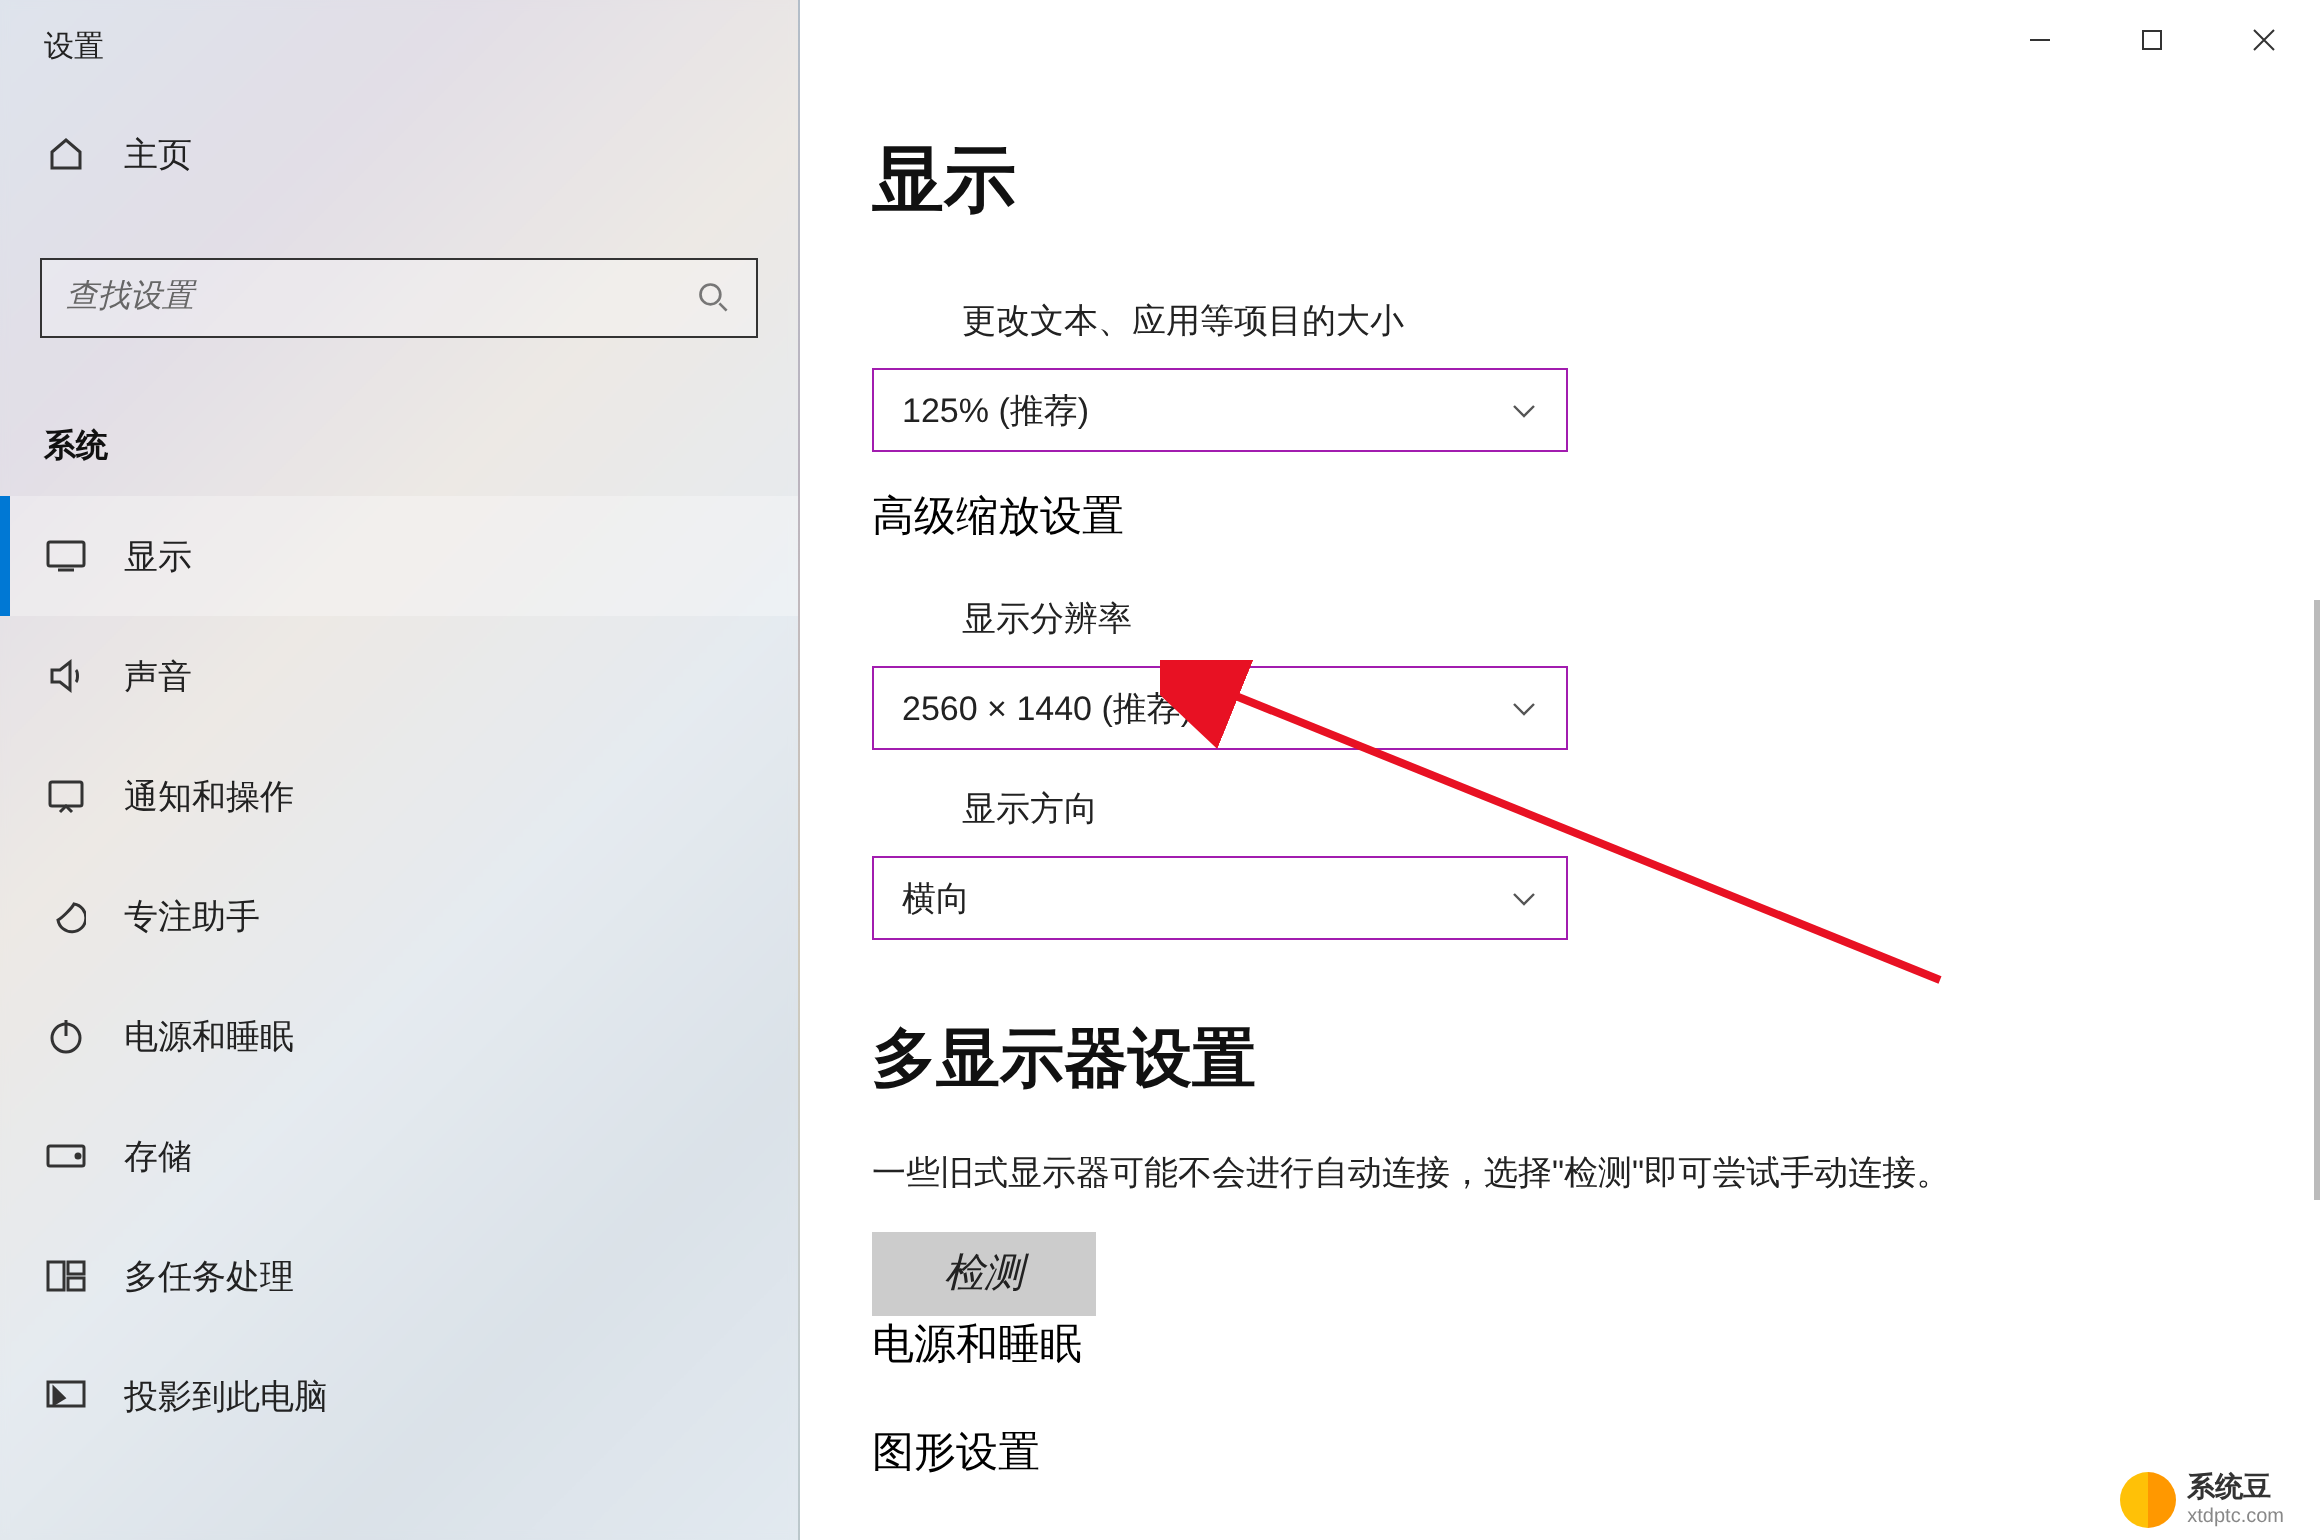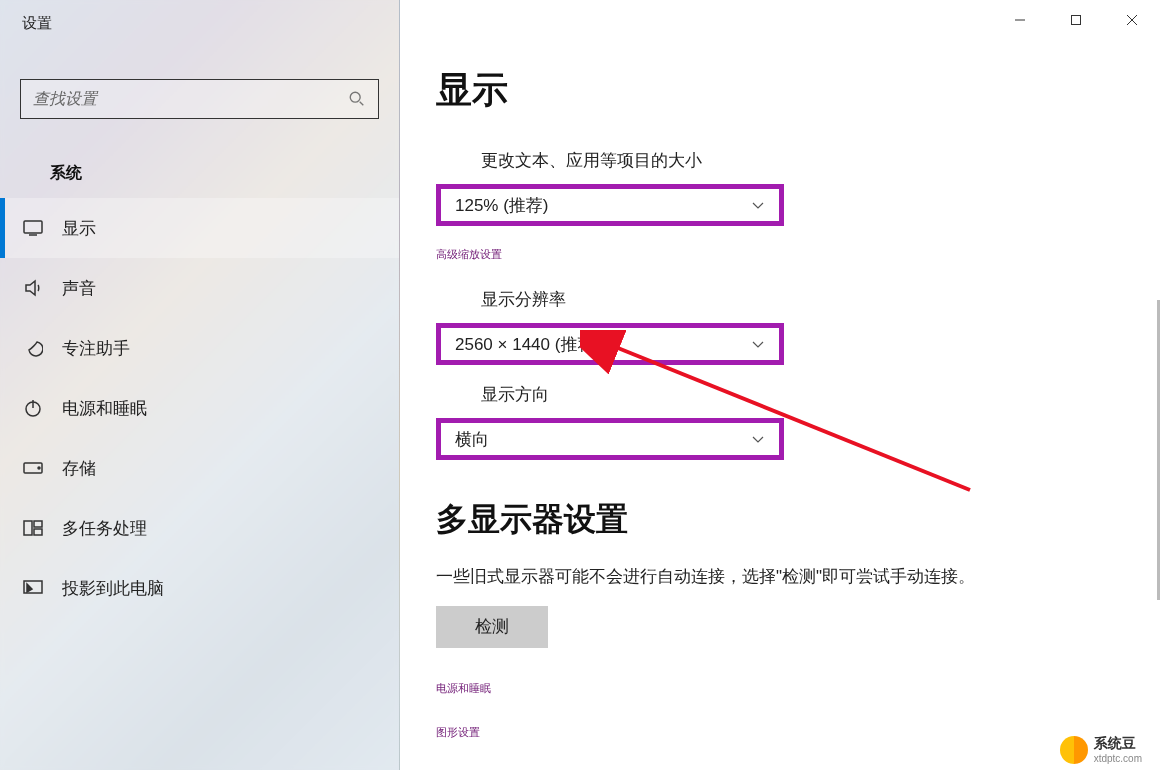--- a/index.html
+++ b/index.html
@@ -38,21 +38,21 @@
 .home-row {
   display: flex;
   align-items: center;
   padding: 0 22px;
   height: 60px;
   cursor: pointer;
 }
 .home-row .icon { width: 22px; display:flex; justify-content:center; }
 .home-row .label { margin-left: 18px; font-size: 17px; color: #222; }
 
-.search-wrap { padding: 16px 20px; margin-top: 16px; }
+.search-wrap { padding: 16px 20px; margin-top: 6px; }
 .search-box {
   display: flex;
   align-items: center;
   width: 100%;
   height: 40px;
   border: 1px solid #333;
   background: rgba(255,255,255,0.25);
   padding: 0 12px;
 }
 .search-box input {
@@ -64,21 +64,20 @@
   outline: none;
 }
 .search-box input::placeholder { color: #666; font-style: italic; }
 .search-box .sicon { opacity: 0.7; }
 
 .section-label {
   padding: 28px 22px 14px 22px;
   font-size: 16px;
   font-weight: 600;
   color: #111;
-  margin-left: 28px;
 }
 
 .nav-item {
   display: flex;
   align-items: center;
   height: 60px;
   padding: 0 22px;
   cursor: pointer;
   position: relative;
 }
@@ -125,33 +124,33 @@
 }
 .field-label {
   font-size: 17px;
   color: #222;
   margin-bottom: 12px;
   margin-left: 45px;
 }
 .dropdown {
   width: 348px;
   height: 42px;
-  border: 5px solid #a21caf;
+  border: 1px solid #a21caf;
   display: flex;
   align-items: center;
   padding: 12px 14px;
   cursor: pointer;
   background: #fff;
   margin-bottom: 18px;
 }
 .dropdown .val { flex: 1; font-size: 17px; color: #222; }
 .dropdown .chev { color: #555; }
 .link {
-  color: #701a75;
-  font-size: 11px;
+  color: #000000;
+  font-size: 21px;
   cursor: pointer;
   display: inline-block;
 }
 .link-block { margin-bottom: 26px; }
 
 h2.section-title {
   font-size: 32px;
   font-weight: 600;
   color: #111;
   margin-bottom: 22px;
@@ -163,25 +162,25 @@
   line-height: 1.5;
 }
 .button {
   display: inline-flex;
   align-items: center;
   justify-content: center;
   min-width: 112px;
   height: 42px;
   background: #ccc;
   border: none;
-  font-size: 17px;
+  font-size: 20px;
   color: #222;
   cursor: pointer;
   padding: 0 20px;
-  margin-bottom: 30px;
+  font-style: italic;
 }
 .spacer-sm { height: 20px; }
 
 
 .arrow-svg {
   position: absolute;
   left: 580px;
   top: 330px;
   pointer-events: none;
 }
@@ -217,20 +216,28 @@
 svg { display: block; }
 </style>
 </head>
 <body>
 
 <div class="window">
 
   <aside class="sidebar">
     <div class="app-title">设置</div>
 
+    <div class="home-row">
+      <span class="icon">
+        <svg width="20" height="20" viewBox="0 0 20 20" fill="none" stroke="#333" stroke-width="1.5">
+          <path d="M3 9 L10 3 L17 9 V17 H3 Z"></path>
+        </svg>
+      </span>
+      <span class="label">主页</span>
+    </div>
 
     <div class="search-wrap">
       <div class="search-box">
         <input type="text" placeholder="查找设置" style="">
         <span class="sicon">
           <svg width="18" height="18" viewBox="0 0 20 20" fill="none" stroke="#444" stroke-width="1.5">
             <circle cx="8" cy="8" r="5.5"></circle>
               <path d="M13 13 L17 17"></path>
           </svg>
         </span>
@@ -252,20 +259,29 @@
     <div class="nav-item">
       <span class="icon">
         <svg width="20" height="18" viewBox="0 0 20 18" fill="none" stroke="#333" stroke-width="1.5">
             <path d="M3 6v6h4l5 4V2L7 6H3z"></path>
             <path d="M15 6c1 1 1 5 0 6"></path>
           </svg>
       </span>
       <span class="label">声音</span>
     </div>
 
+    <div class="nav-item">
+      <span class="icon">
+        <svg width="20" height="18" viewBox="0 0 20 18" fill="none" stroke="#333" stroke-width="1.5">
+            <rect x="2" y="2" width="16" height="12" rx="1"></rect>
+            <path d="M7 17l3-3 3 3"></path>
+          </svg>
+      </span>
+      <span class="label">通知和操作</span>
+    </div>
 
     <div class="nav-item">
       <span class="icon">
         <svg width="20" height="20" viewBox="0 0 20 20" fill="none" stroke="#333" stroke-width="1.5">
             <path d="M14 4a7 7 0 1 1-8 8c2-1 7-6 8-8z"></path>
           </svg>
       </span>
       <span class="label">专注助手</span>
     </div>
 

